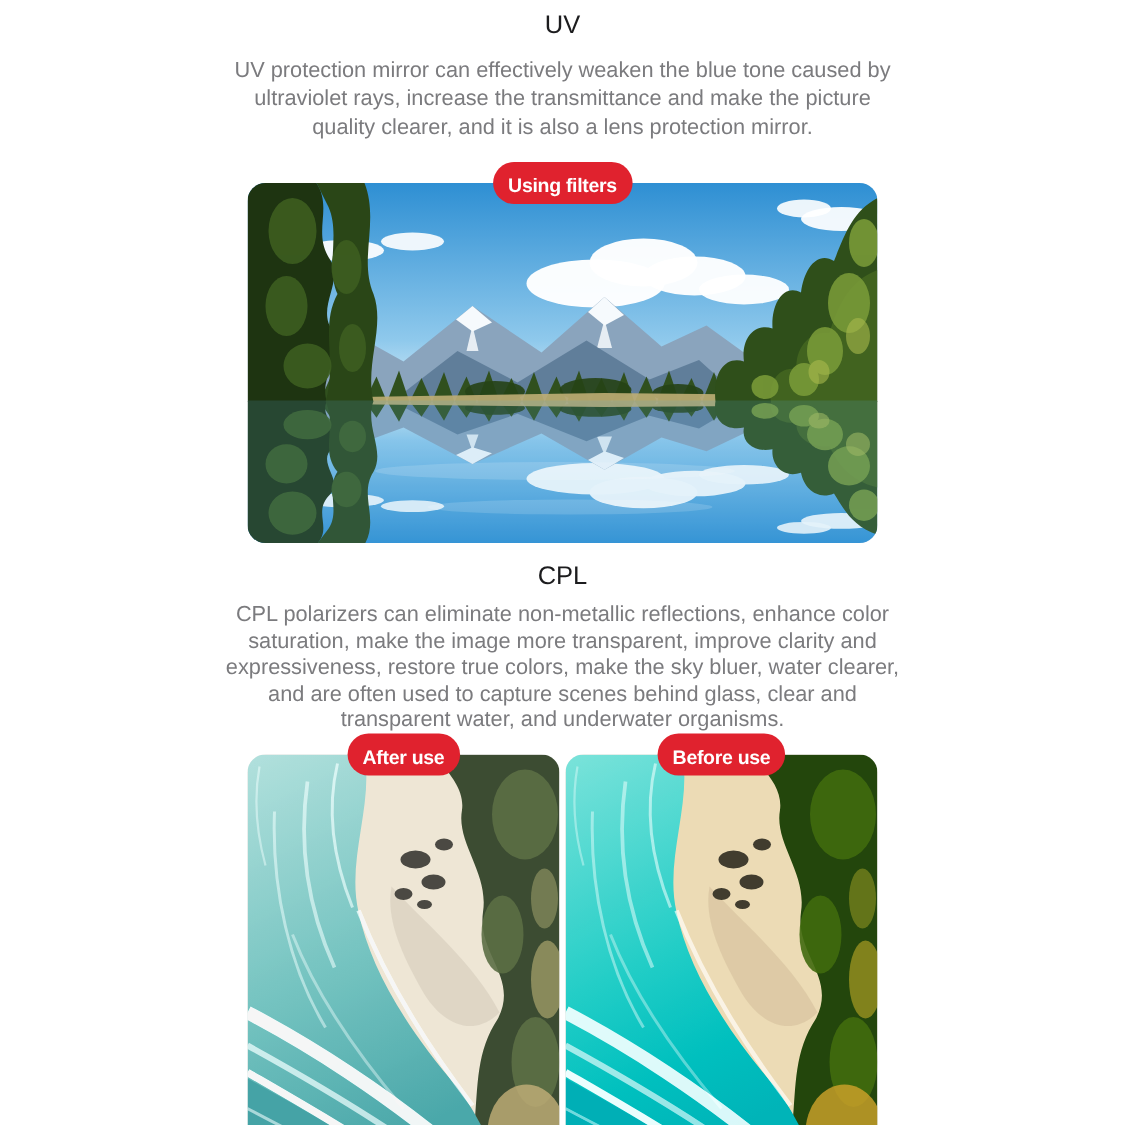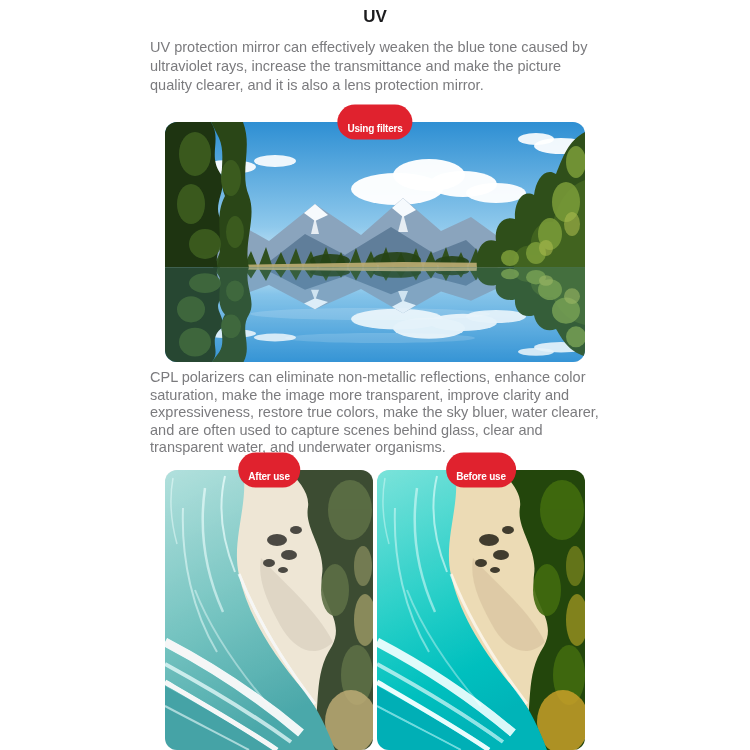--- a/index.html
+++ b/index.html
@@ -10,30 +10,30 @@
   }
   .page {
     position: relative;
     width: 750px; height: 750px;
     overflow: hidden;
     background: var(--page-bg, #ffffff);
   }
   .section-heading {
     margin-top: 6px;
     text-align: center;
-    font-size: 17px; line-height: 22px; font-weight: 700;
+    font-size: 17px; line-height: 22px; font-weight: 400;
     color: var(--heading-text, #1c1c1e);
   }
   .section-heading.cpl { margin-top: 11px; }
   .section-paragraph {
     width: 450px;
     margin: 10px auto 0;
     font-size: 14.5px; line-height: 19px;
     color: var(--body-text, #7b7b7e);
-    text-align: left;
+    text-align: center;
   }
   .section-paragraph.cpl { margin-top: 7px; line-height: 17.5px; }
   .fig { position: relative; width: 420px; margin: 27px auto 0; }
   .fig-pair { display: flex; gap: 4px; width: 420px; margin: 13px auto 0; }
   .fig-pair .fig { margin: 0; width: 208px; }
   .photo-wrap {
     border-radius: 12px;
     overflow: hidden;
     line-height: 0;
     background: #e8e8e8;
@@ -42,23 +42,23 @@
   .main-photo { width: 420px; height: 240px; }
   .beach-photo { width: 208px; height: 280px; }
   .beach-photo.before { filter: saturate(0.62) brightness(1.1) contrast(0.93); }
   .beach-photo.after  { filter: saturate(1.35) contrast(1.04); }
   .badge {
     position: absolute;
     top: 0; left: 50%;
     transform: translate(-50%, -50%);
     background: var(--accent-red, #e0222e);
     color: #ffffff;
-    font-size: 10px; font-weight: 700; line-height: 1;
+    font-size: 13px; font-weight: 700; line-height: 1;
     letter-spacing: -0.2px;
-    padding: 19px 10px 6px;
+    padding: 9px 10px 6px;
     border-radius: 999px;
     white-space: nowrap;
     z-index: 3;
   }
   .defs-holder { position: absolute; width: 0; height: 0; overflow: hidden; }
 </style>
 </head>
 <body>
 
 <svg class="defs-holder" aria-hidden="true">
@@ -179,20 +179,21 @@
           <g fill="#ffffff" opacity="0.15">
             <ellipse cx="205" cy="192" rx="120" ry="6"></ellipse>
             <ellipse cx="215" cy="216" rx="95" ry="5"></ellipse>
           </g>
         </svg>
       </div>
     </figure>
   </section>
 
   <section>
+    <h2 class="section-heading cpl">CPL</h2>
     <p class="section-paragraph cpl">CPL polarizers can eliminate non-metallic reflections, enhance color saturation, make the image more transparent, improve clarity and expressiveness, restore true colors, make the sky bluer, water clearer, and are often used to capture scenes behind glass, clear and transparent water, and underwater organisms.</p>
 
     <div class="fig-pair">
       <figure class="fig">
         <span class="badge">After use</span>
         <div class="photo-wrap">
           <svg class="photo beach-photo before" viewBox="0 0 208 280">
             <use href="#beachScene"></use>
           </svg>
         </div>

